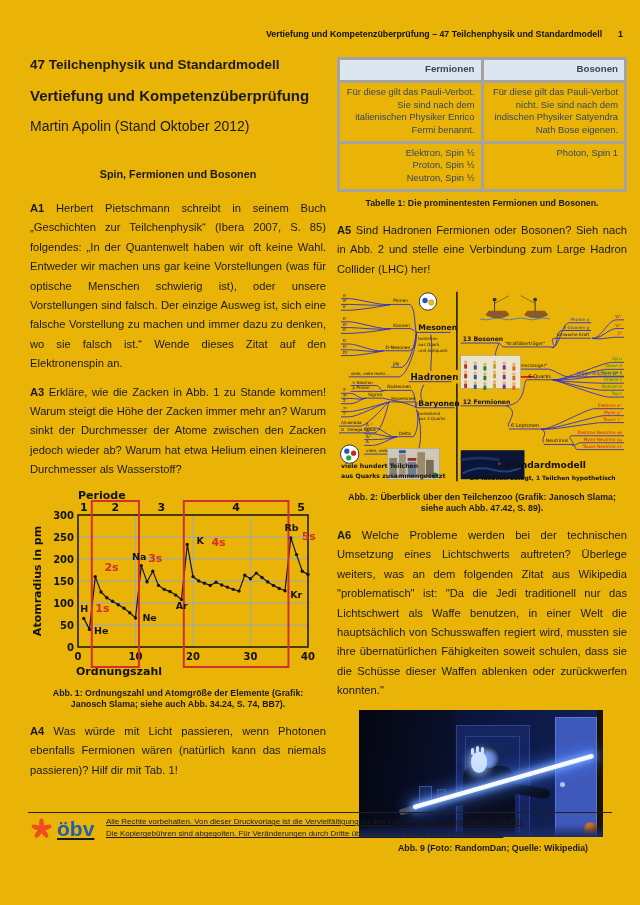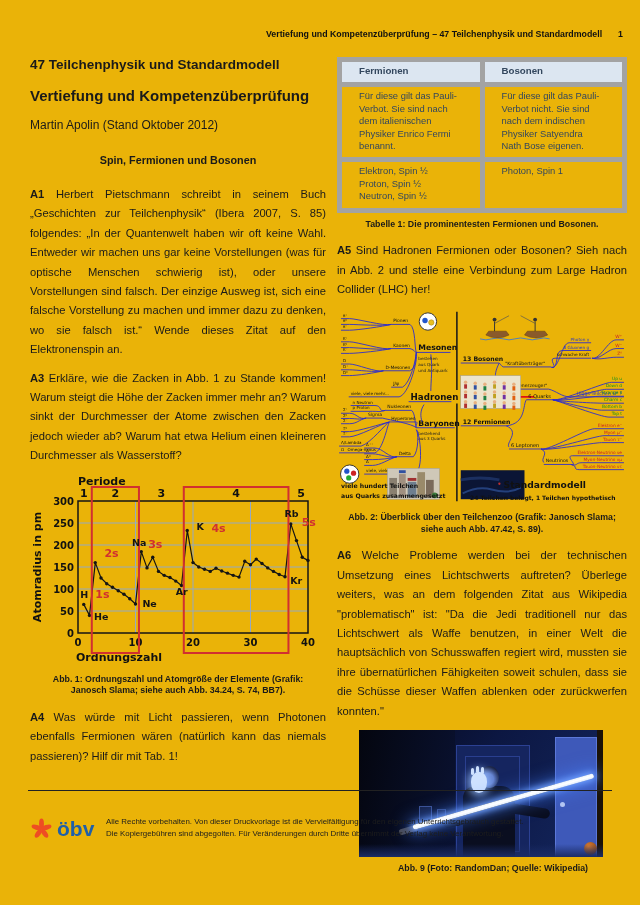--- a/index.html
+++ b/index.html
@@ -4,27 +4,27 @@
 <style>
   html,body{margin:0;padding:0;background:#9a9a9a;}
   .page{position:relative;width:640px;height:905px;margin:0 auto;background:#eab308;
         font-family:"Liberation Sans",sans-serif;color:#1a1a1a;overflow:hidden;}
   .running-header{position:absolute;top:29px;right:17px;font-size:8.8px;font-weight:bold;color:#111;}
   .running-header .pagenum{margin-left:16px;}
   .col-left{position:absolute;left:30px;top:57px;width:296px;}
   .col-right{position:absolute;left:337px;top:57px;width:290px;}
   .doc-title{font-size:13.5px;font-weight:bold;margin:0 0 15px;}
   .doc-subtitle{font-size:15px;font-weight:bold;margin:0 0 14px;}
-  .author{font-size:12px;margin:0 0 22px;}
+  .author{font-size:14px;margin:0 0 34px;}
   .section-heading{font-size:10.8px;font-weight:bold;margin:0 0 19px;text-align:center;}
   p.task{font-size:11.2px;line-height:19.4px;text-align:justify;margin:0 0 9px;}
   figure{margin:0;}
   .figcap{font-size:8.8px;font-weight:bold;text-align:center;line-height:11.5px;margin:3px 6px 11px;}
   .info-table{width:100%;border-collapse:collapse;font-size:9.4px;line-height:12.4px;color:#33475e;}
-  .info-table th,.info-table td{border:5px solid #a3a3a3;padding:3px 17px 5px;text-align:left;vertical-align:top;font-weight:normal;}
+  .info-table th,.info-table td{border:3px solid #a3a3a3;padding:3px 6px 5px;text-align:right;vertical-align:top;font-weight:normal;}
   .info-table th{background:#dce6f1;font-size:9.7px;font-weight:bold;}
   .pre-line{white-space:pre-line;}
   .tablecap{margin-top:6px;}
   
   svg text{font-family:"DejaVu Sans",sans-serif;}
   .grid{stroke:#8aa8d8;stroke-width:0.9;}
   .frame{fill:none;stroke:#141414;stroke-width:1.5;}
   .tick{font-size:10px;font-weight:bold;fill:#111;}
   .period-num{font-size:11px;font-weight:bold;fill:#111;}
   .axis-label{font-size:11px;font-weight:bold;fill:#111;}
@@ -53,21 +53,21 @@
   .ph-hand{position:absolute;left:112px;top:42px;width:16px;height:21px;border-radius:45% 45% 50% 50%;
          background:#cfe2ff;box-shadow:0 0 9px 3px rgba(150,190,255,.85);}
   .ph-finger{position:absolute;width:3px;height:7px;border-radius:2px;background:#cfe2ff;}
   .ph-hilt{position:absolute;left:40px;top:97px;width:19px;height:6px;background:#4a4a52;border-radius:2px;transform:rotate(-16deg);}
   .ph-saber{position:absolute;left:54px;top:95px;width:188px;height:5px;border-radius:3px;
          background:linear-gradient(#e8f3ff,#ffffff,#dcebff);transform:rotate(-16deg);transform-origin:left center;
          box-shadow:0 0 6px 2px #6fa0ff,0 0 16px 6px rgba(70,130,255,.5);}
   .ph-ball{position:absolute;left:225px;top:112px;width:13px;height:13px;border-radius:50%;
          background:radial-gradient(circle at 35% 35%,#e08030,#7a3a10);}
   .ph-floor{position:absolute;left:0;bottom:0;width:100%;height:13px;background:linear-gradient(transparent,#1b2c66);}
-  .footer{position:absolute;left:28px;top:790px;width:584px;border-top:1.4px solid #222;padding-top:24px;display:flex;}
+  .footer{position:absolute;left:28px;top:812px;width:584px;border-top:1.4px solid #222;padding-top:2px;display:flex;text-decoration:underline;}
   .logo{display:flex;align-items:center;width:78px;flex:none;}
   .logo-text{color:#1f5fa9;font-size:21px;font-weight:bold;line-height:20px;margin-left:2px;}
   .footer-text{font-size:7.9px;line-height:12.2px;color:#1d1d1d;padding-top:1px;}
 </style>
 </head>
 <body>
 
 <div class="page">
 
   <div class="running-header">

